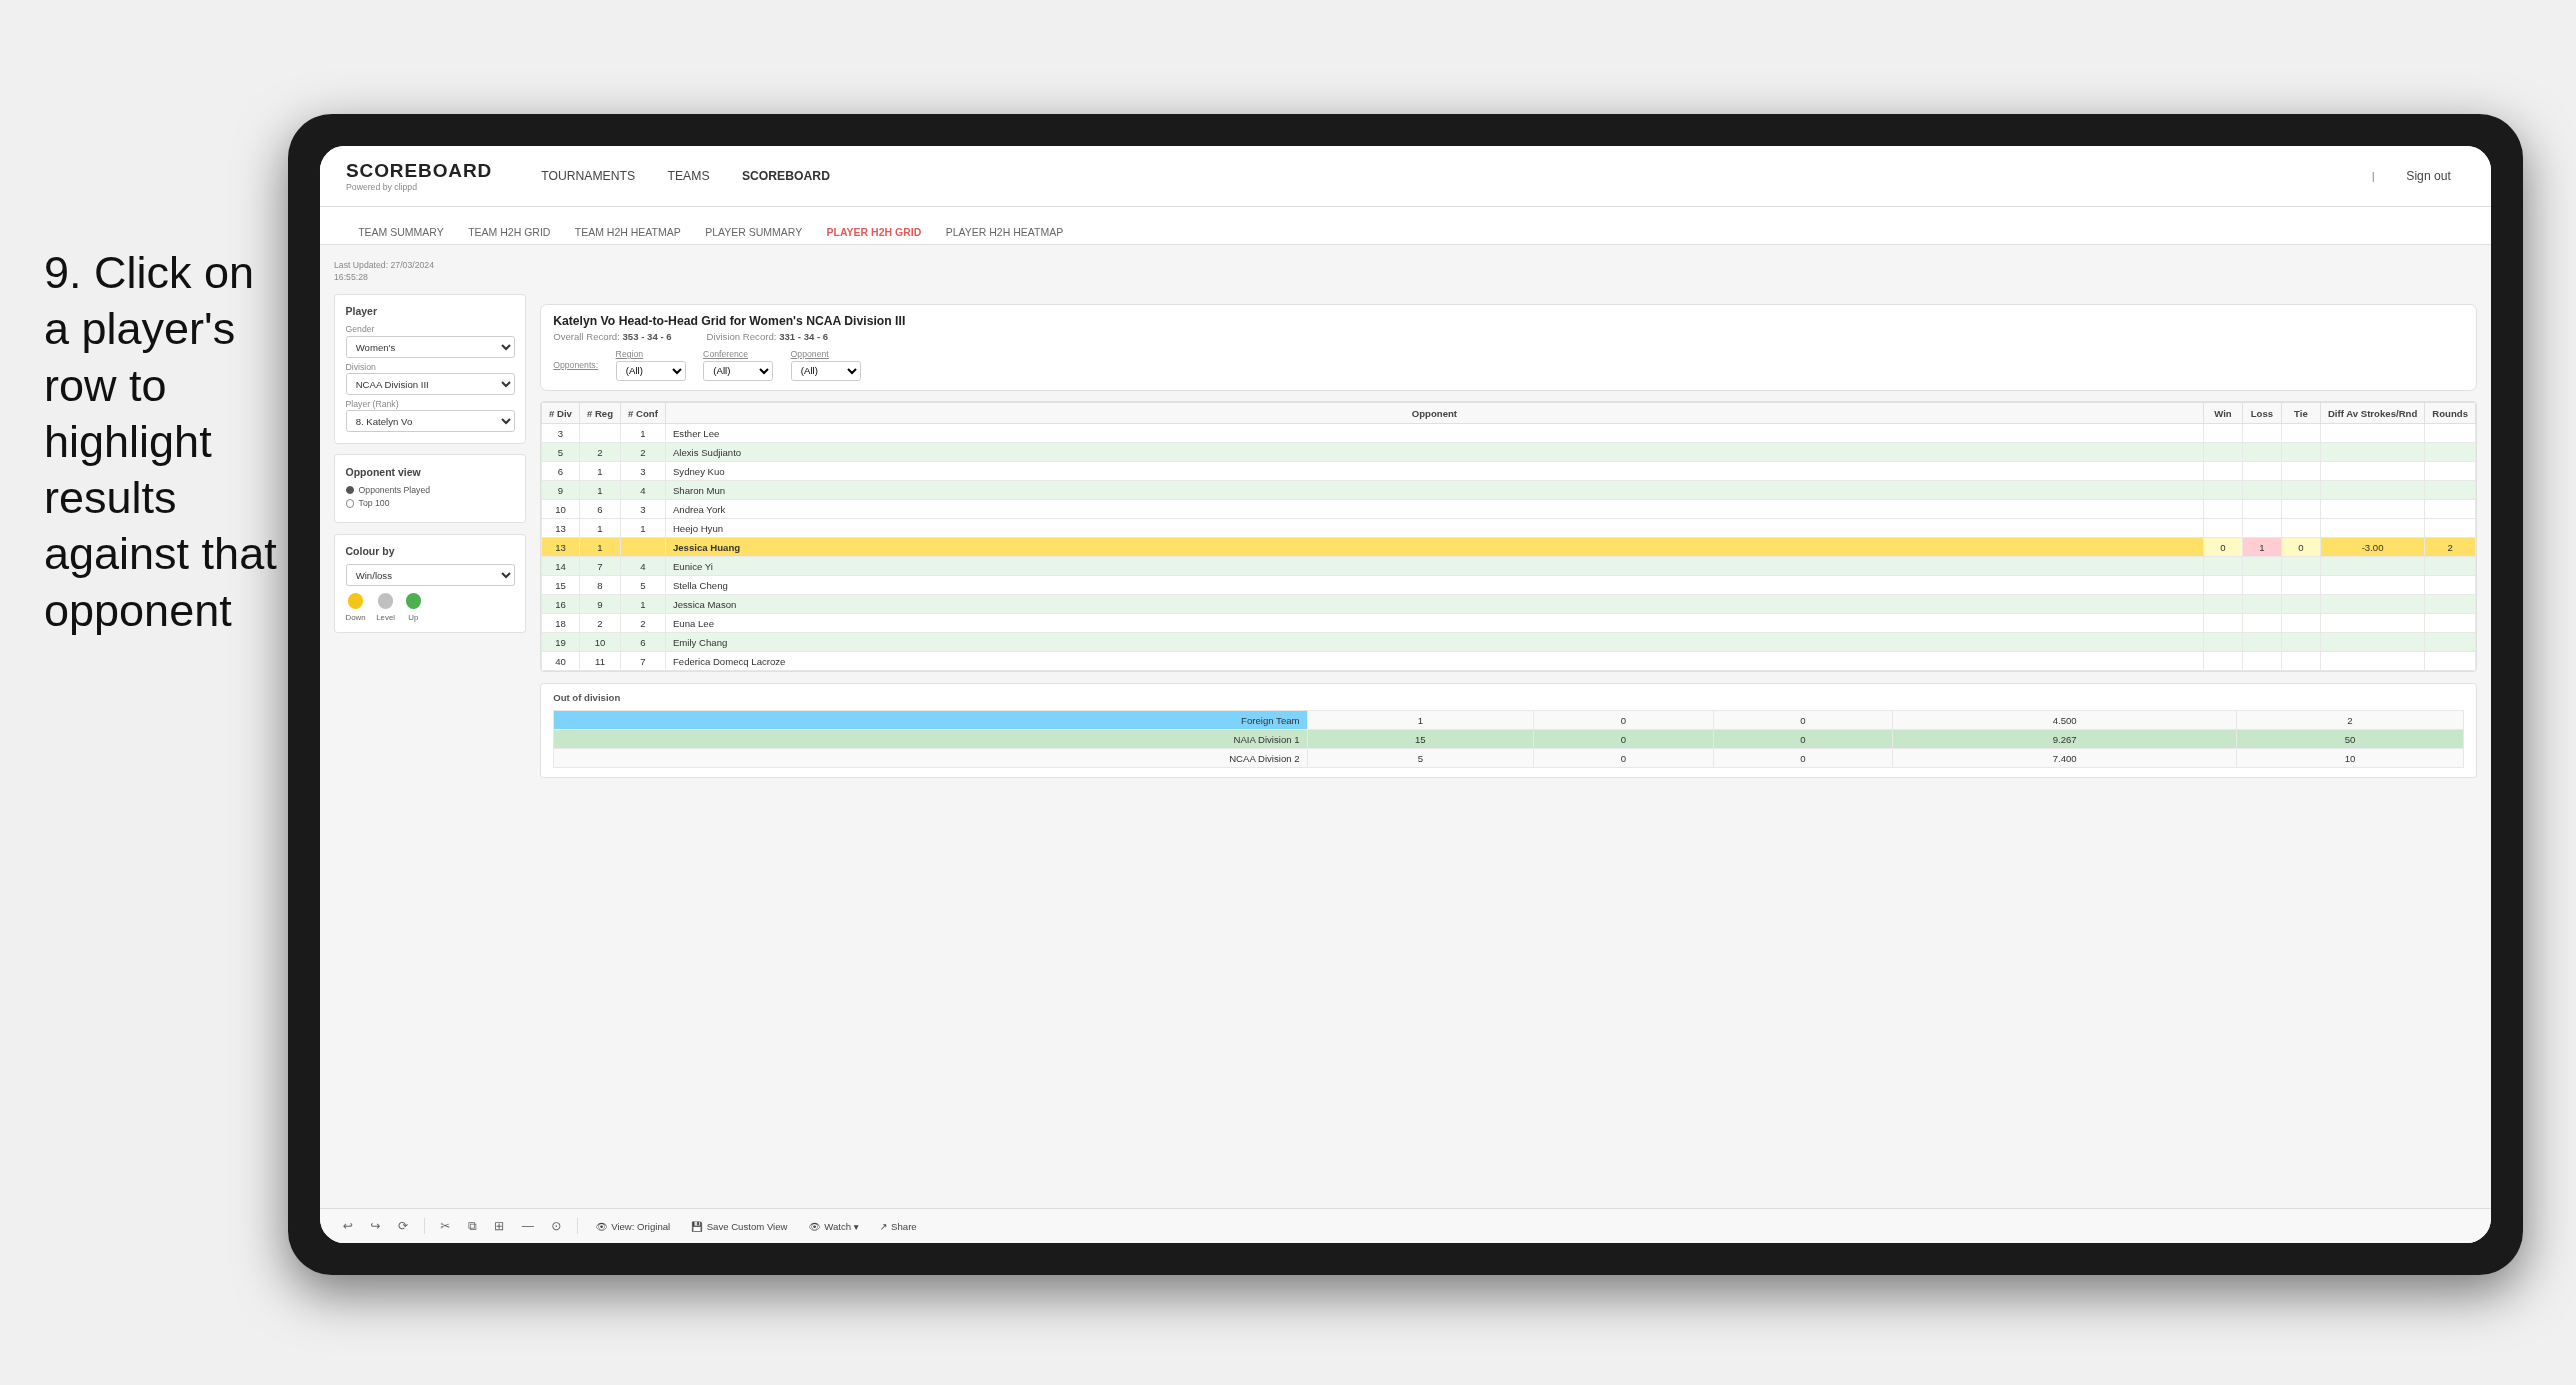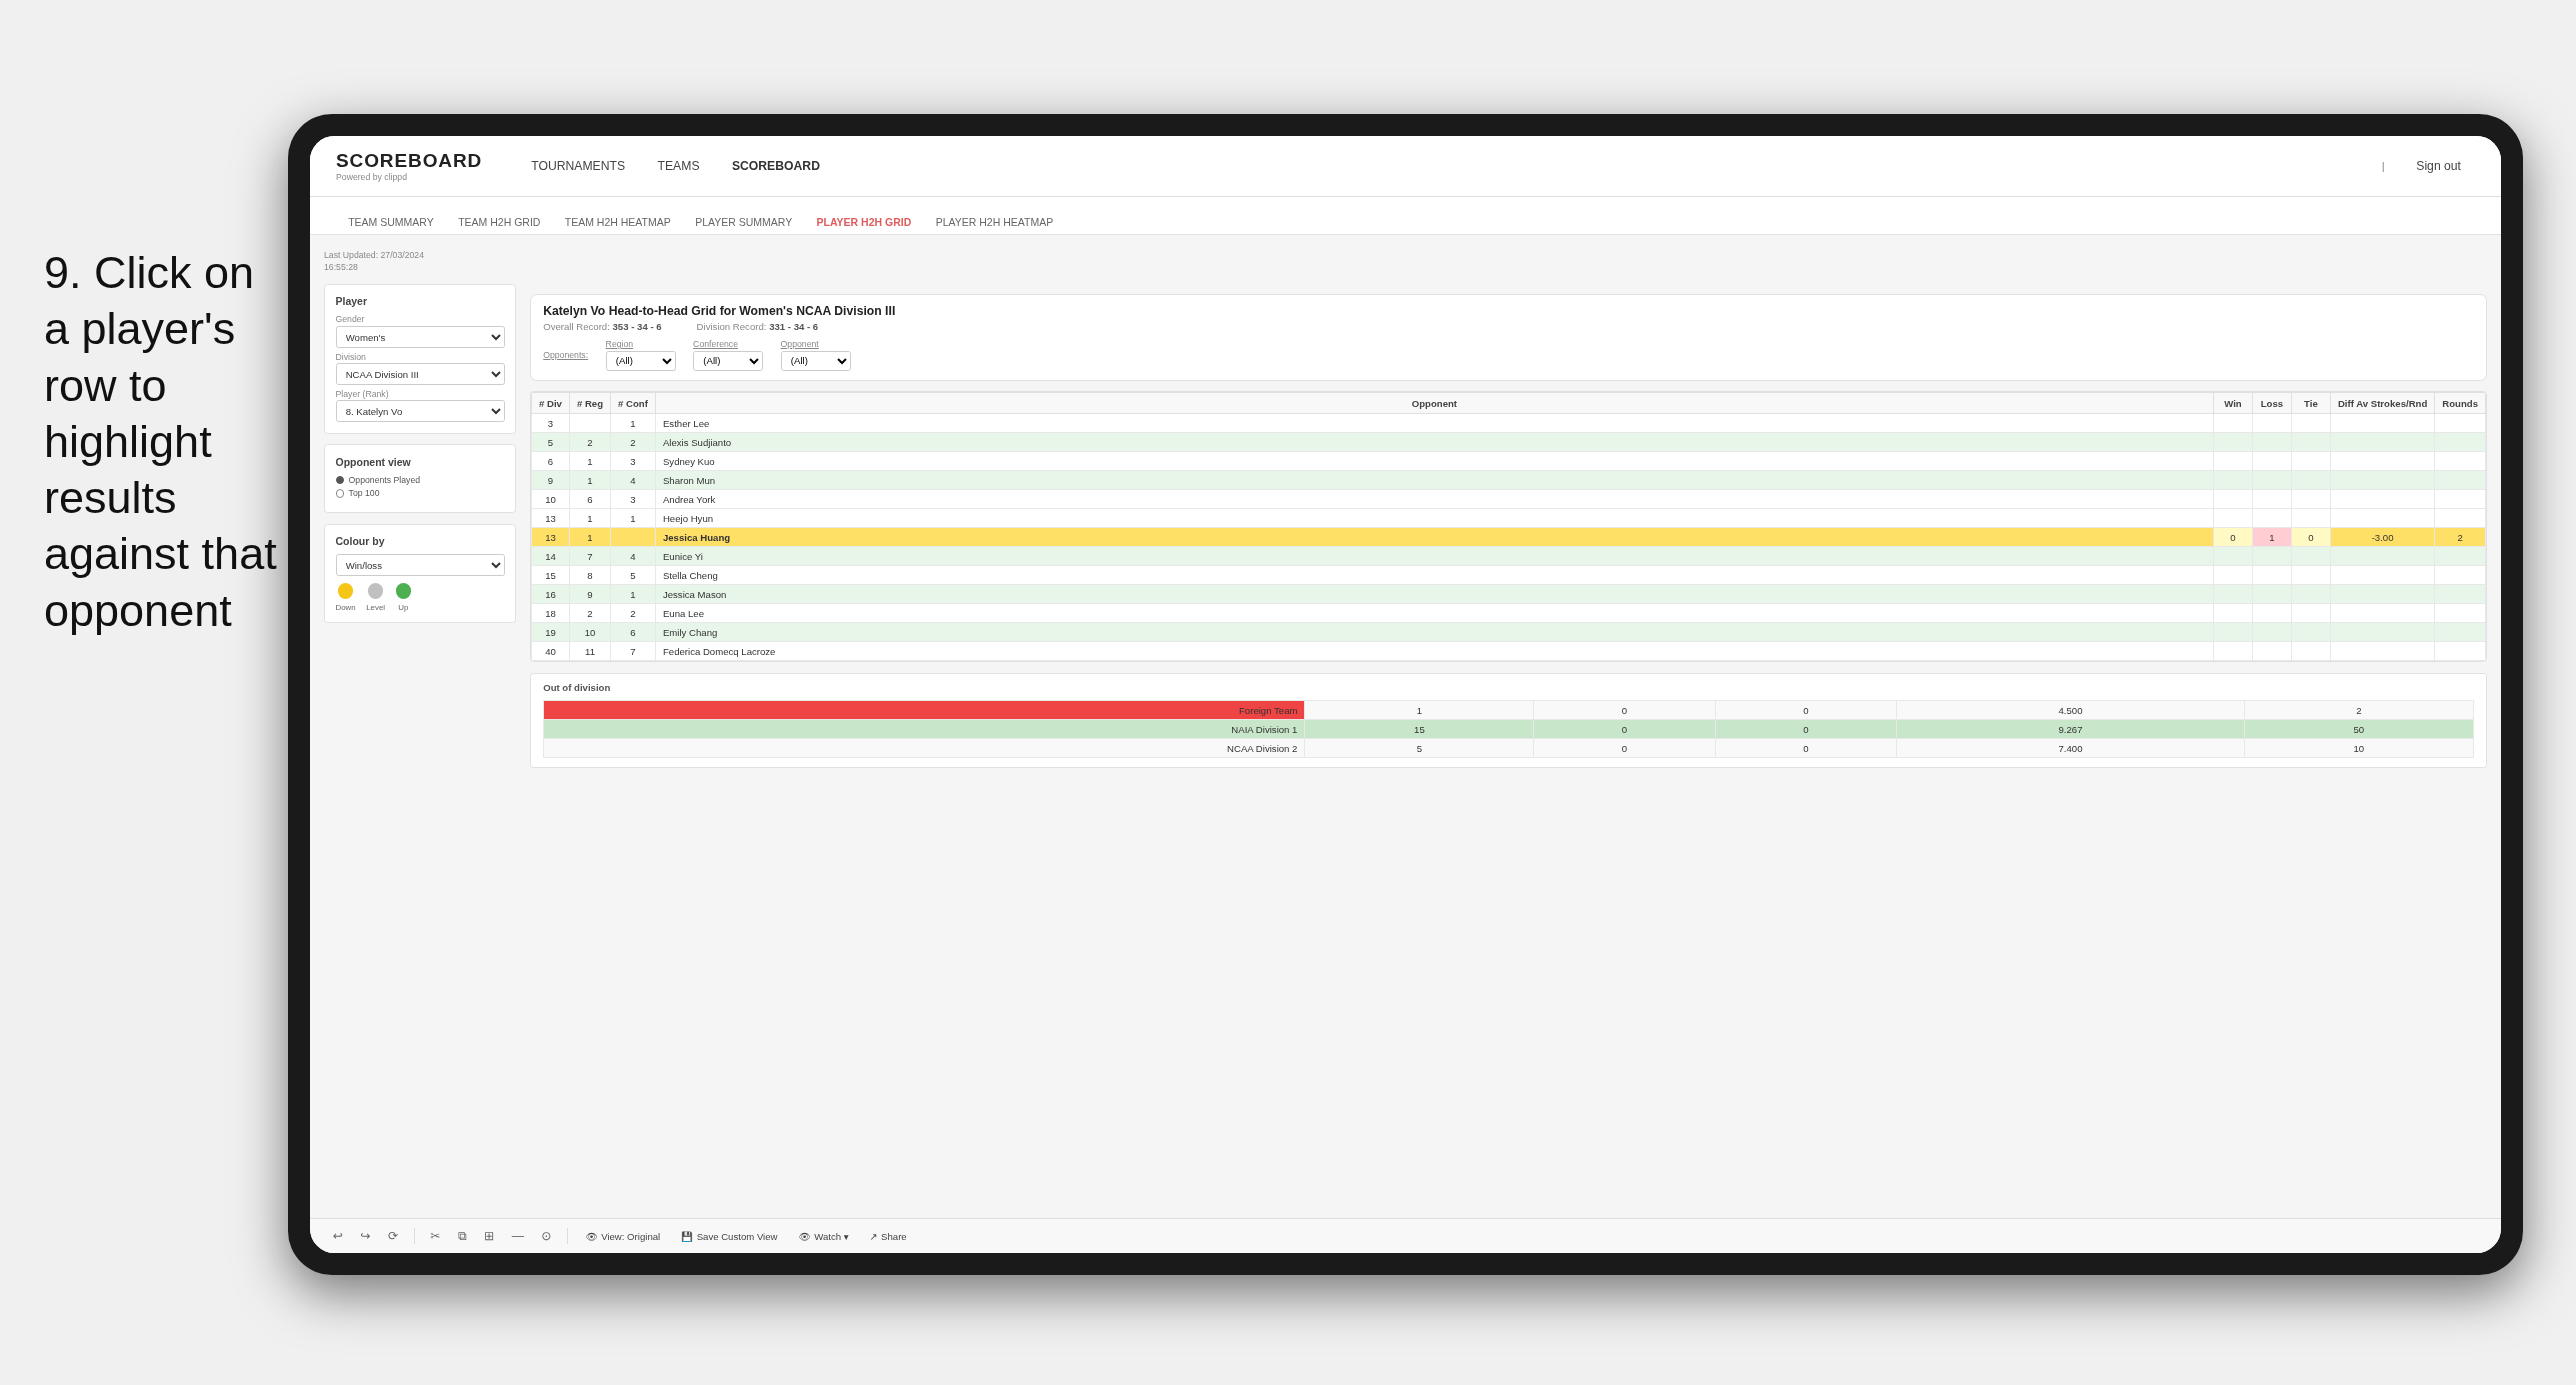--- a/index.html
+++ b/index.html
@@ -26,21 +26,21 @@
 
     
     .tablet-frame {
       position: absolute;
       left: 288px;
       top: 114px;
       width: 2235px;
       height: 1161px;
       background: #1a1a1a;
       border-radius: 44px;
-      padding: 22px;
+      padding: 32px;
       box-shadow: 0 17.5px 52px rgba(0,0,0,0.5);
     }
 
     .tablet-screen {
       width: 100%;
       height: 100%;
       background: #fff;
       border-radius: 24.5px;
       overflow: hidden;
       display: flex;
@@ -743,21 +743,21 @@
               </tbody>
           </table>
         </div>
 
         <div class="out-of-division">
           <div class="section-subtitle">Out of division</div>
           <table class="ood-table">
             <tbody id="ood-body">
 
             <tr>
-    <td class="name-cell" style="background:#ef4444; text-align:right; padding-right:7px;">Foreign Team</td>
+    <td class="name-cell" style="background:#7dd3fc; text-align:right; padding-right:7px;">Foreign Team</td>
     <td style="background:#f9f9f9">1</td>
     <td style="background:#f9f9f9">0</td>
     <td style="background:#f9f9f9">0</td>
     <td style="background:#f9f9f9">4.500</td>
     <td style="background:#f9f9f9">2</td>
   </tr>
                 <tr>
     <td class="name-cell" style="background:#c8e6c9; text-align:right; padding-right:7px;">NAIA Division 1</td>
     <td style="background:#c8e6c9">15</td>
     <td style="background:#c8e6c9">0</td>

